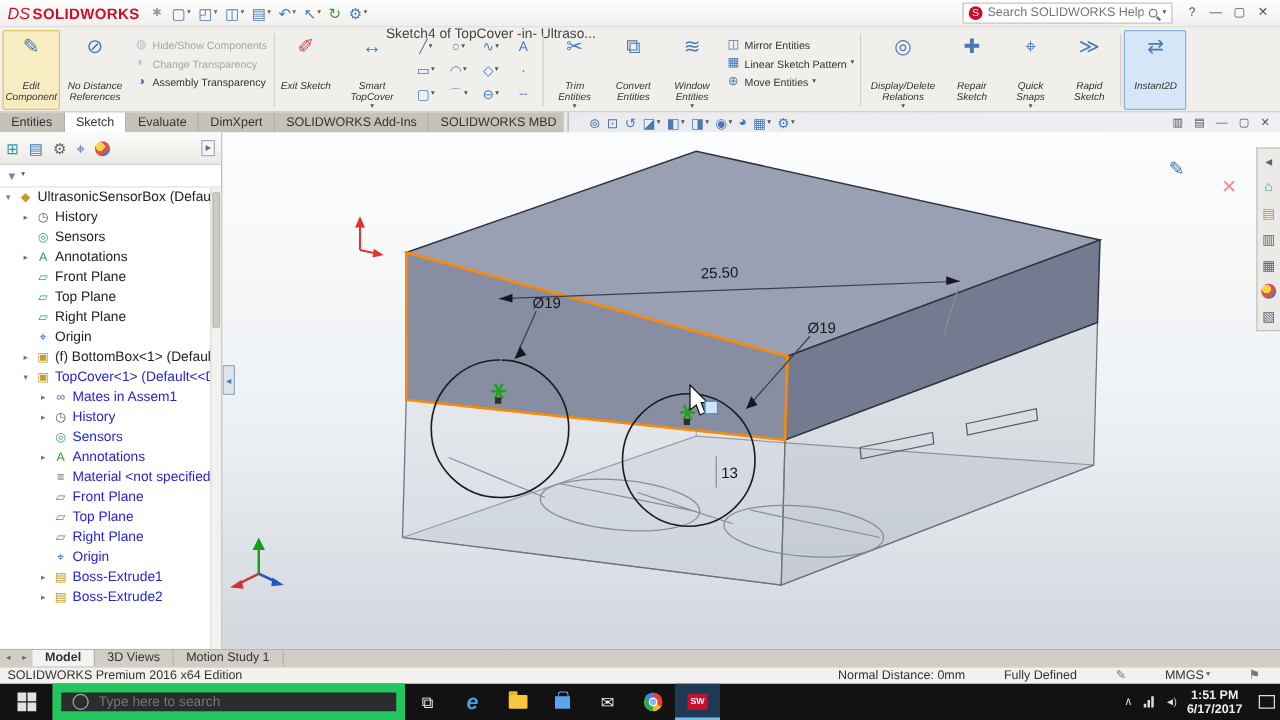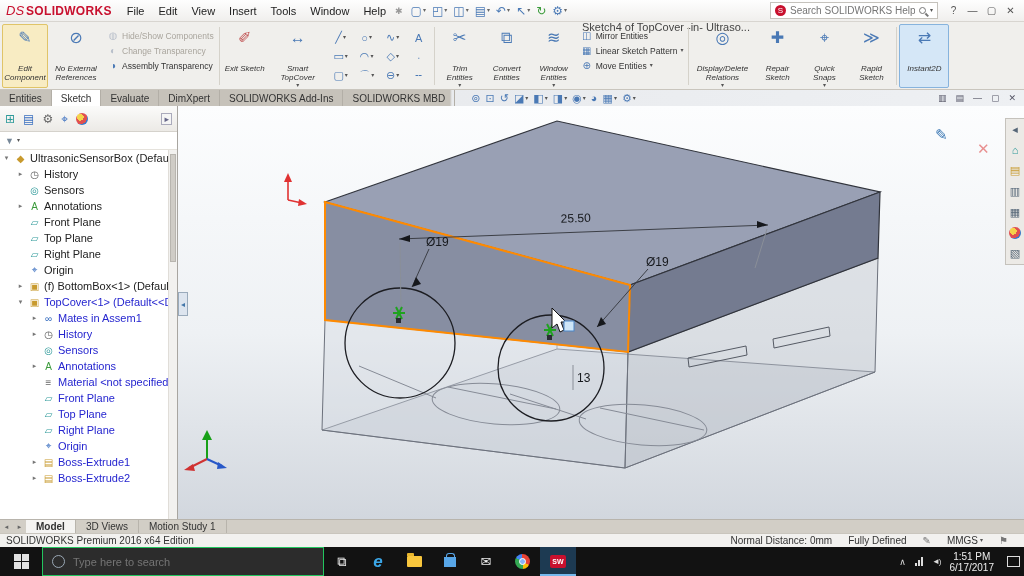--- a/index.html
+++ b/index.html
@@ -73,68 +73,59 @@
   svg.model{position:absolute;left:0;top:0;width:846px;height:413px;}
   .taskstrip{position:absolute;right:0;top:12px;width:19px;background:#eceae6;border:1px solid #c5c2bc;border-right:none;display:flex;flex-direction:column;align-items:center;padding:4px 0;gap:8px;font-size:11px;color:#567;}
   .splitter{position:absolute;left:0;top:186px;width:10px;height:24px;background:#dde5ef;border:1px solid #9ab;color:#47a;font-size:8px;display:flex;align-items:center;justify-content:center;}
 
   
   .dtabs{height:14px;background:#d2cec6;display:flex;align-items:stretch;font-size:10px;border-top:1px solid #b8b4ac;}
   .dnav{width:13px;display:flex;align-items:center;justify-content:center;color:#666;font-size:6px;}
   .dtab{padding:0 10px;display:flex;align-items:center;border-right:1px solid #b8b4ac;color:#333;}
   .dtab.active{background:#f4f3f1;font-weight:bold;}
   .statusbar{height:14px;background:#f2f1ef;border-top:1px solid #c9c5bd;display:flex;align-items:center;font-size:10px;color:#333;padding:0 6px;}
-  .sb-right{margin-left:auto;display:flex;gap:16px;align-items:center;padding-right:10px;}
+  .sb-right{margin-left:auto;display:flex;gap:31px;align-items:center;padding-right:10px;}
   .sb-ico{color:#777;font-size:10px;}
   .units{display:flex;align-items:center;gap:2px;}
 
   .taskbar{height:29px;background:#121212;display:flex;align-items:center;color:#ddd;}
   .start{width:42px;height:100%;display:flex;align-items:center;justify-content:center;}
   .winlogo{display:grid;grid-template-columns:7px 7px;grid-template-rows:7px 7px;gap:1px;}
   .winlogo i{background:#e2e2e2;}
-  .tsearch{width:282px;height:100%;background:#2c2c2c;border:1px solid #22c55e;display:flex;align-items:center;padding:0 9px;gap:8px;}
+  .tsearch{width:282px;height:100%;background:#2c2c2c;border:7px solid #22c55e;display:flex;align-items:center;padding:0 9px;gap:8px;}
   .cortana{width:13px;height:13px;border:1.5px solid #9aa8b5;border-radius:50%;flex:0 0 13px;}
   .tsearch input{background:transparent;border:none;outline:none;color:#a8a8a8;font-size:11px;flex:1;min-width:0;}
   .tbi{width:36px;height:100%;display:flex;align-items:center;justify-content:center;font-size:13px;color:#eee;}
   .tbi.active{background:#1d3a52;box-shadow:inset 0 -2px 0 #76b9ed;}
   .edge{color:#3ba7e8;font-size:17px;font-weight:bold;font-style:italic;}
   .folder{width:15px;height:11px;background:#f8c63d;border-radius:1px;position:relative;}
   .folder::before{content:"";position:absolute;top:-3px;left:0;width:7px;height:3px;background:#e8b62d;border-radius:1px 1px 0 0;}
   .store{width:12px;height:10px;background:#58a6e8;position:relative;}
   .store::before{content:"";position:absolute;top:-4px;left:2px;width:7px;height:4px;border:1.5px solid #58a6e8;border-bottom:none;border-radius:3px 3px 0 0;}
   .chrome{width:15px;height:15px;border-radius:50%;background:conic-gradient(#e84335 0 120deg,#fbbc05 120deg 180deg,#34a853 180deg 300deg,#4285f4 300deg 360deg);position:relative;}
   .chrome::after{content:"";position:absolute;inset:4px;background:#8ab4f8;border:1.5px solid #fff;border-radius:50%;}
   .swicon{background:#c8102e;color:#fff;font-size:7px;font-weight:bold;padding:3px 2px;border-radius:2px;}
   .tray{margin-left:auto;display:flex;align-items:center;gap:9px;height:100%;padding-right:4px;}
   .tri{font-size:9px;color:#ddd;}
   .net{display:flex;align-items:flex-end;gap:1px;}
   .net i{width:2px;background:#ddd;display:block;}
   .h1{height:3px}.h2{height:6px}.h3{height:9px}
   .vol{font-size:8px;color:#ddd;letter-spacing:-1px;}
-  .clock{font-size:10px;line-height:11px;text-align:center;color:#eee;}
+  .clock{font-size:10px;line-height:11px;text-align:center;color:#eee;font-weight:bold;}
   .notif{width:13px;height:11px;border:1px solid #ddd;margin-left:4px;}
 </style>
 </head>
 <body>
 
 <div id="app">
 
   <div class="titlebar">
     <div class="logo">
       <span class="ds">DS</span>
       <span class="sw">SOLIDWORKS</span>
-    </div>
-    <div class="menus">
-      <span>File</span>
-      <span>Edit</span>
-      <span>View</span>
-      <span>Insert</span>
-      <span>Tools</span>
-      <span>Window</span>
-      <span>Help</span>
     </div>
     <span class="pin">✱</span>
     <div class="qat">
       <span class="qi">
           <span>▢</span>
           <span class="dd">▾</span>
         </span>
       <span class="qi">
           <span>◰</span>
           <span class="dd">▾</span>
@@ -178,21 +169,21 @@
     </div>
   </div>
 
   <div class="ribbon">
     <div class="bb hl">
       <span class="bicon">✎</span>
       <span class="blabel">Edit Component</span>
     </div>
     <div class="bb w54">
       <span class="bicon">⊘</span>
-      <span class="blabel">No External References</span>
+      <span class="blabel">No Distance References</span>
     </div>
     <div class="stack">
       <div class="srow dis">
         <span class="sicon">◍</span>
         <span>Hide/Show Components</span>
       </div>
       <div class="srow dis">
         <span class="sicon">◐</span>
         <span>Change Transparency</span>
       </div>

